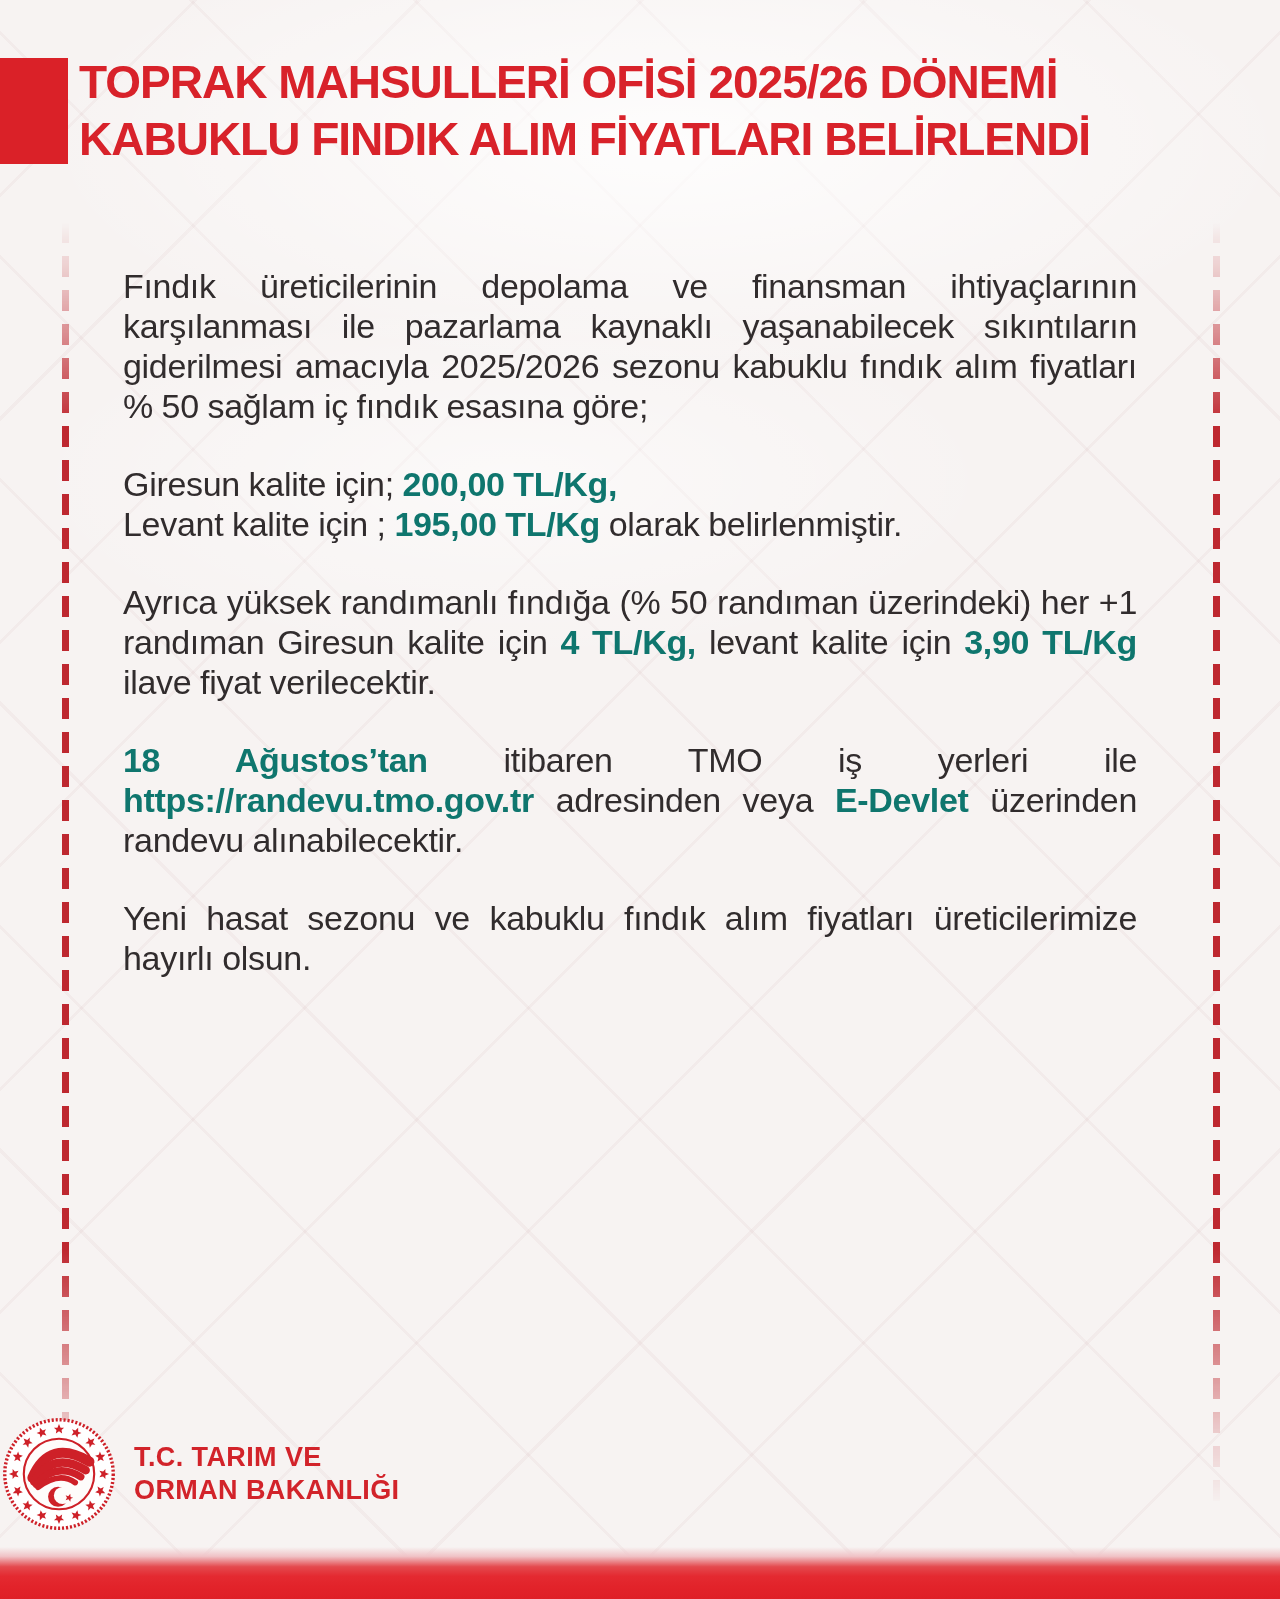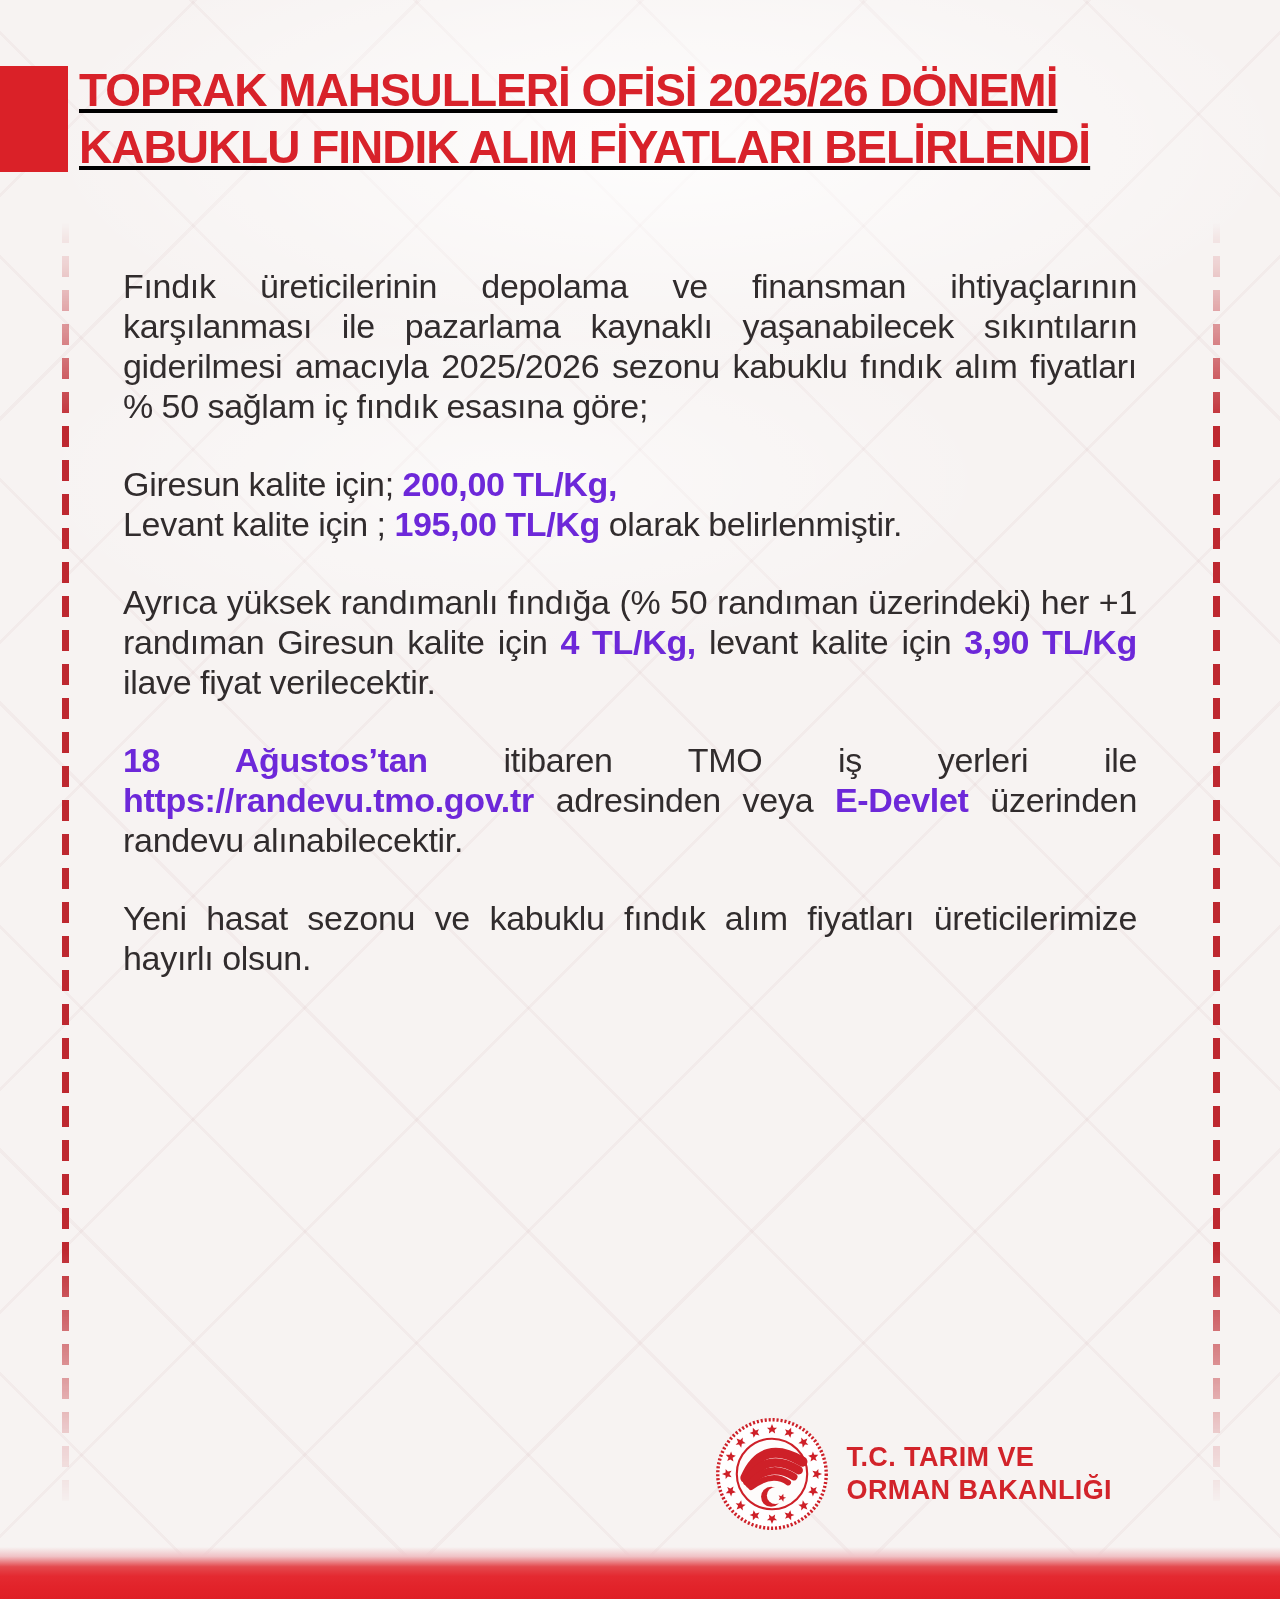--- a/index.html
+++ b/index.html
@@ -23,36 +23,36 @@
   .dash-rule{
     position:absolute;top:222px;height:1285px;width:7px;
     background:repeating-linear-gradient(180deg,#BE2830 0 21px, rgba(0,0,0,0) 21px 34px);
     -webkit-mask-image:linear-gradient(180deg, rgba(0,0,0,0) 0, rgba(0,0,0,.25) 5%, #000 16%, #000 80%, rgba(0,0,0,.2) 94%, rgba(0,0,0,0) 100%);
             mask-image:linear-gradient(180deg, rgba(0,0,0,0) 0, rgba(0,0,0,.25) 5%, #000 16%, #000 80%, rgba(0,0,0,.2) 94%, rgba(0,0,0,0) 100%);
   }
   .dash-rule.left{left:62px;}
   .dash-rule.right{left:1213px;}
 
   
-  .header{position:absolute;top:62px;left:0;width:1264px;display:flex;align-items:flex-start;text-decoration:underline;}
+  .header{position:absolute;top:54px;left:0;width:1264px;display:flex;align-items:flex-start;}
   .accent-square{width:68px;height:106px;background:#DA2128;flex:0 0 auto;margin-top:4px;}
   .title{margin-left:11px;color:#D8222A;font-weight:bold;font-size:46px;line-height:57px;letter-spacing:-1px;white-space:nowrap;}
 
   
   .content{position:absolute;left:123px;top:266px;width:1014px;color:#312C2D;}
   .content p.para{
     margin:0 0 38px 0;
     font-size:34px;line-height:40px;
     letter-spacing:-0.3px;word-spacing:-0.5px;
     text-align:justify;text-align-last:left;
   }
-  .content p.para b{font-weight:bold;color:#6d28d9;}
+  .content p.para b{font-weight:bold;color:#0f766e;}
 
   
-  .logo-row{position:absolute;top:1415px;left:0;width:1112px;display:flex;justify-content:flex-end;align-items:center;gap:16px;}
+  .logo-row{position:absolute;top:1415px;left:0;width:1112px;display:flex;justify-content:flex-start;align-items:center;gap:16px;}
   .emblem{width:118px;height:118px;flex:0 0 auto;}
   .org-name{color:#D2232A;font-weight:bold;font-size:27px;line-height:33px;letter-spacing:0.4px;white-space:nowrap;}
 
   
   .footer-bar{
     position:absolute;left:0;bottom:0;width:1280px;height:52px;
     background:linear-gradient(180deg,
       rgba(247,243,242,0) 0%, #F0C2C6 18%, #E4494E 38%, #E42A31 56%, #E2232A 76%, #DF1F26 100%);
   }
 </style>

